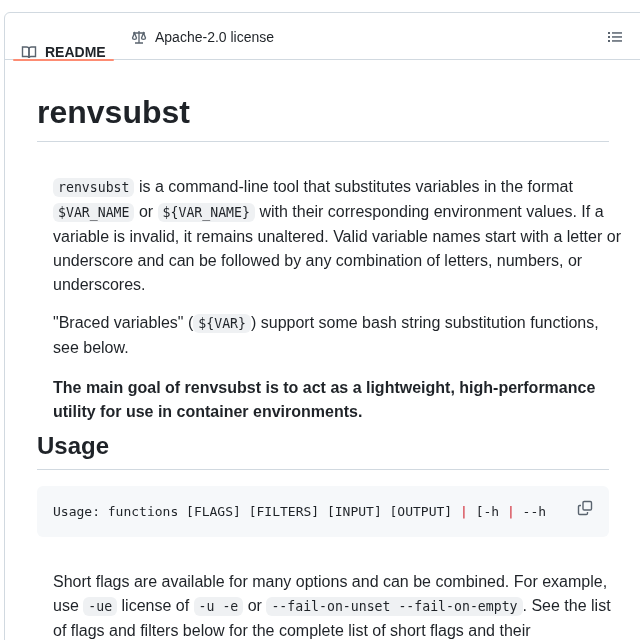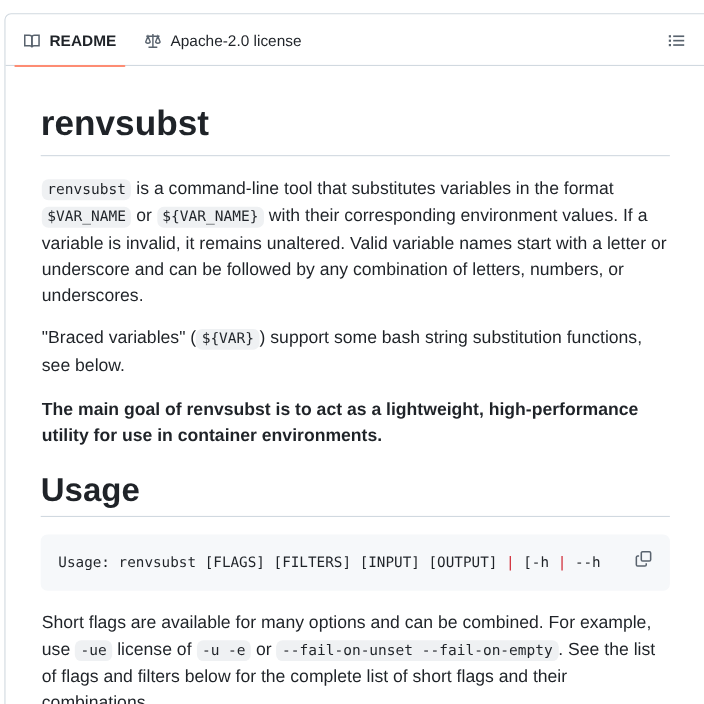--- a/index.html
+++ b/index.html
@@ -14,21 +14,21 @@
     border: 1px solid #d1d9e0; border-radius: 6px; background: #fff;
   }
   .tabbar {
     position: absolute; left: 0; top: 0; right: 0; height: 47px;
     border-bottom: 1px solid #d1d9e0;
   }
   .tab {
     position: absolute; top: 0; height: 47px; display: flex; align-items: center;
     font-size: 14px; color: #1f2328; cursor: pointer;
   }
-  .tab.readme { left: 8px; padding: 0 8px; font-weight: bold; }
+  .tab.readme { left: 8px; padding: 0 8px; font-weight: bold; align-items: flex-end; }
   .tab.readme::after {
     content: ""; position: absolute; left: 0; right: 0; bottom: -1px; height: 2px;
     background: #fd8c73; border-radius: 2px;
   }
   .tab.license { left: 122px; padding: 0 4px; color: #1f2328; text-align: right; }
   .tab svg { margin-right: 8px; }
   .toc-btn {
     position: absolute; left: 600px; top: 14px; width: 20px; height: 20px;
     display: flex; align-items: center; justify-content: center; cursor: pointer;
   }
@@ -36,24 +36,24 @@
     position: absolute; left: 37px; top: 0; width: 572px;
     font-size: 16px; line-height: 24px;
   }
   h1 {
     position: absolute; left: 0; top: 92px; margin: 0; width: 572px;
     font-size: 32px; line-height: 40px; font-weight: bold; padding-bottom: 9px;
     border-bottom: 1px solid #d1d9e0;
   }
   h2 {
     position: absolute; left: 0; margin: 0; width: 572px;
-    font-size: 30px; line-height: 30px; font-weight: bold; padding-bottom: 8px;
+    font-size: 24px; line-height: 30px; font-weight: bold; padding-bottom: 8px;
     border-bottom: 1px solid #d1d9e0;
   }
-  p { position: absolute; left: 0; margin: 1px; width: 572px; color: #1f2328; }
+  p { position: absolute; left: 0; margin: 16px; width: 572px; color: #1f2328; }
   code {
     font-family: "DejaVu Sans Mono", monospace; font-size: 13.2px;
     background: #eff1f3; border-radius: 6px; padding: 2px 5px; color: #1f2328;
   }
   .pre {
     position: absolute; left: 0; top: 486px; width: 572px; height: 51px;
     background: #f6f8fa; border-radius: 6px; overflow: hidden;
   }
   .pre-text {
     position: absolute; left: 16px; top: 16px; width: 512px; white-space: nowrap; overflow: hidden;
@@ -103,21 +103,21 @@
 
   <p style="top:159px;"><code>renvsubst</code><span> is a command-line tool that substitutes variables in the format </span><code>$VAR_NAME</code><span> or </span><code>${VAR_NAME}</code><span> with their corresponding environment values. If a variable is invalid, it remains unaltered. Valid variable names start with a letter or underscore and can be followed by any combination of letters, numbers, or underscores.</span></p>
 
   <p style="top:295px;"><span>"Braced variables" (</span><code>${VAR}</code><span>) support some bash string substitution functions, see below.</span></p>
 
   <p style="top:360px;font-weight:bold;">The main goal of renvsubst is to act as a lightweight, high-performance utility for use in container environments.</p>
 
   <h2 style="top:431px;">Usage</h2>
 
   <div class="pre">
-    <div class="pre-text"><span>Usage: renvsubst [FLAGS] [FILTERS] [INPUT] [OUTPUT] </span><span class="pipe">|</span><span> [-h </span><span class="pipe">|</span><span> --h</span></div>
+    <div class="pre-text"><span>Usage: functions [FLAGS] [FILTERS] [INPUT] [OUTPUT] </span><span class="pipe">|</span><span> [-h </span><span class="pipe">|</span><span> --h</span></div>
     <div class="copy-btn">
       <svg width="16" height="16" viewBox="0 0 16 16" fill="none" stroke="#59636e" stroke-width="1.4">
         <rect x="6" y="1.5" width="8.5" height="8.5" rx="1.2"></rect>
         <path d="M4 5.5 h-1.3 a1.2 1.2 0 0 0 -1.2 1.2 v6.6 a1.2 1.2 0 0 0 1.2 1.2 h6.6 a1.2 1.2 0 0 0 1.2 -1.2 v-1.3"></path>
       </svg>
     </div>
   </div>
 
   <p style="top:554px;"><span>Short flags are available for many options and can be combined. For example, use </span><code>-ue</code><span> license of </span><code>-u -e</code><span> or </span><code>--fail-on-unset --fail-on-empty</code><span>. See the list of flags and filters below for the complete list of short flags and their combinations.</span></p>
 </div>

